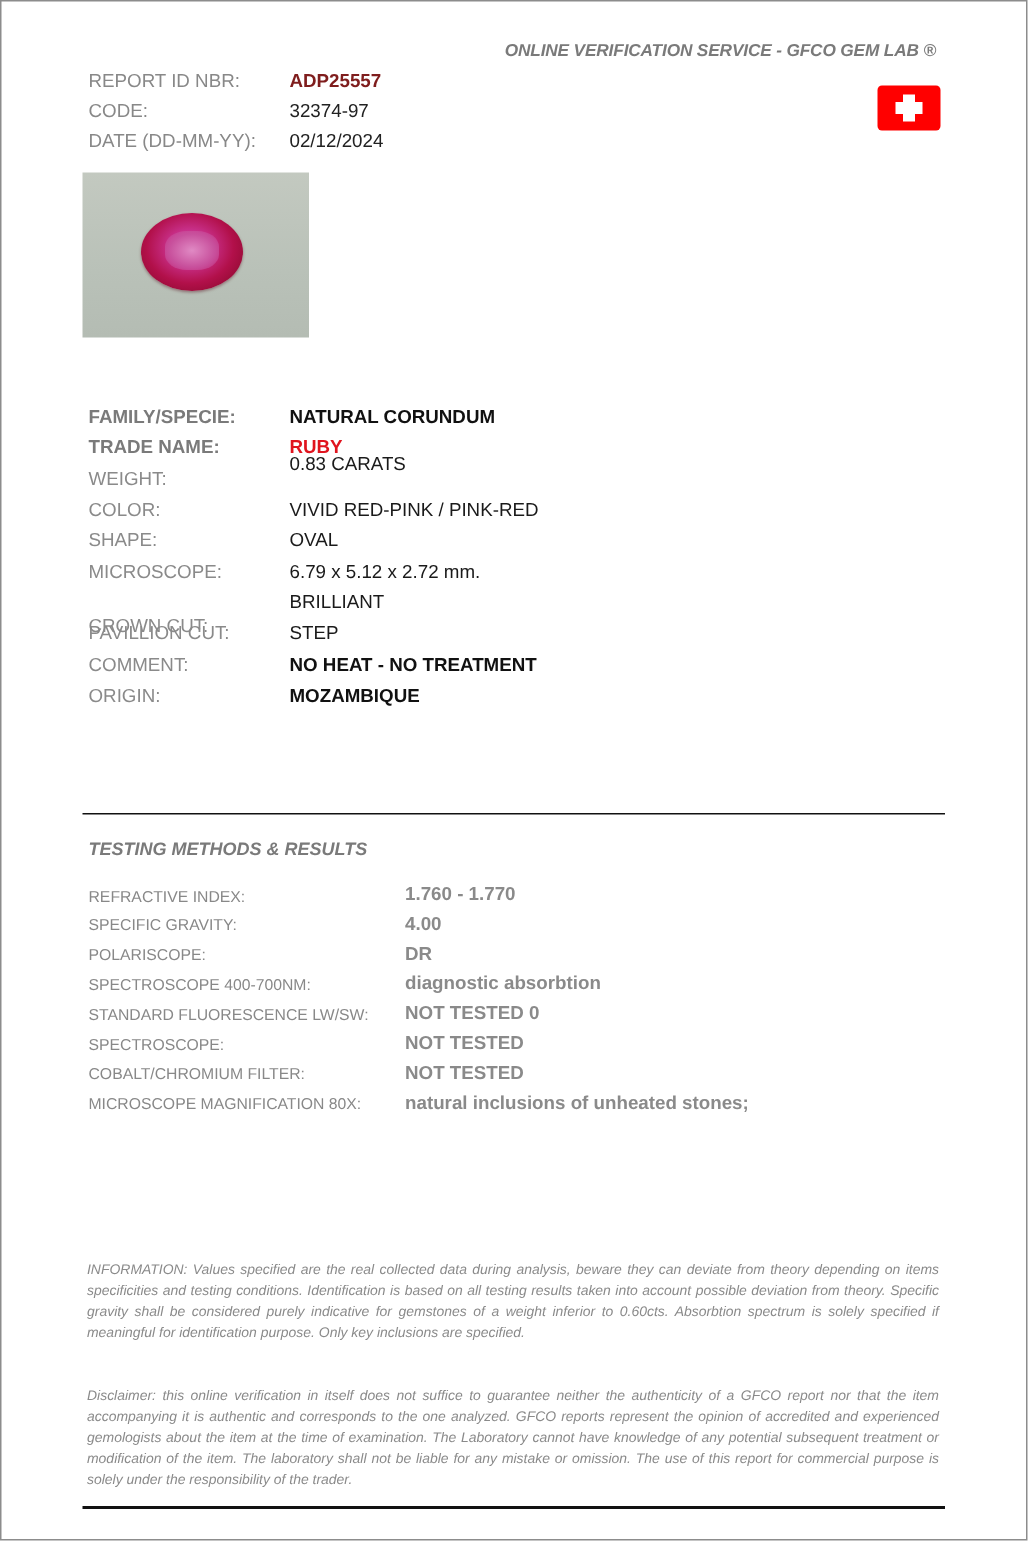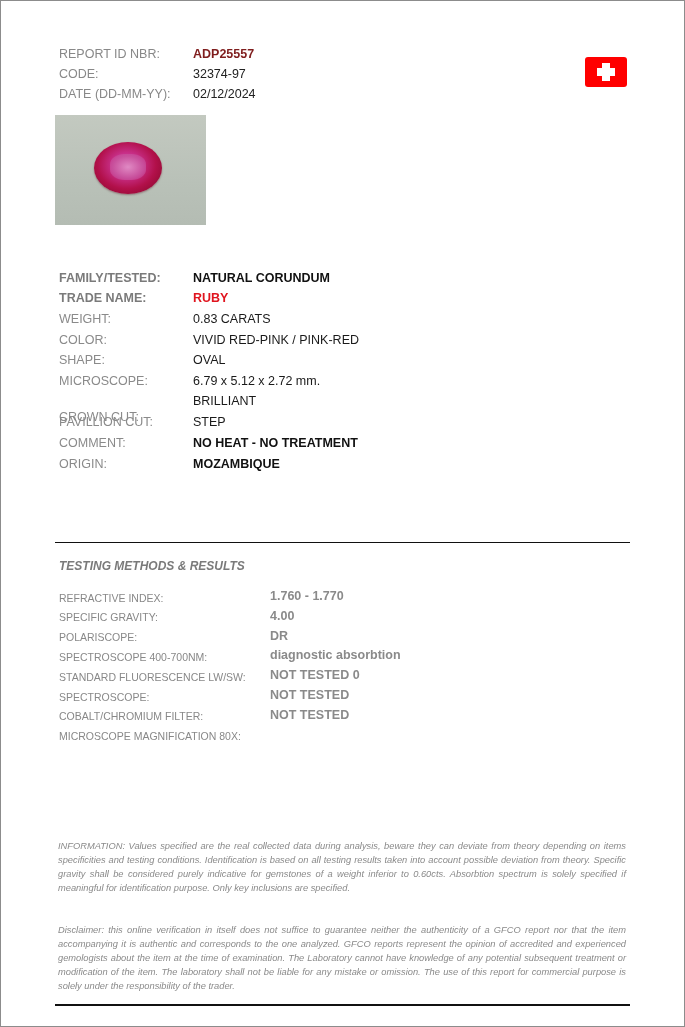--- a/index.html
+++ b/index.html
@@ -25,44 +25,45 @@
     .section { position: absolute; left: 58px; top: 558px; font-size: 12px; font-weight: bold; font-style: italic; color: #7a7a7a; }
     .tlbl { position: absolute; left: 58px; font-size: 10.5px; color: #888; }
     .tval { position: absolute; left: 269px; font-size: 12.5px; color: #8a8a8a; font-weight: bold; }
     .para { position: absolute; left: 57px; width: 568px; font-size: 9.3px; line-height: 14px; font-style: italic; color: #8a8a8a; text-align: justify; }
   </style>
 </head>
 <body>
 
 <div class="frame">
 
+  <div class="service">ONLINE VERIFICATION SERVICE - GFCO GEM LAB ®</div>
   <div class="flag">
       <div class="v"></div>
       <div class="h"></div>
     </div>
 
   <div class="hdr" style="top:46px">REPORT ID NBR:</div>
   <div class="hdr-val bold" style="top:46px">ADP25557</div>
   <div class="hdr" style="top:66px">CODE:</div>
   <div class="hdr-val" style="top:66px">32374-97</div>
   <div class="hdr" style="top:86px">DATE (DD-MM-YY):</div>
   <div class="hdr-val" style="top:86px">02/12/2024</div>
 
   <div class="photo">
     <div class="gem">
         <div class="table"></div>
       </div>
   </div>
 
-  <div class="lbl b" style="top:270px">FAMILY/TESTED:</div>
+  <div class="lbl b" style="top:270px">FAMILY/SPECIE:</div>
   <div class="val b" style="top:270px">NATURAL CORUNDUM</div>
   <div class="lbl b" style="top:290px">TRADE NAME:</div>
   <div class="val red" style="top:290px">RUBY</div>
   <div class="lbl" style="top:311px">WEIGHT:</div>
-  <div class="val" style="top:311px">0.83 CARATS</div>
+  <div class="val" style="top:301px">0.83 CARATS</div>
   <div class="lbl" style="top:332px">COLOR:</div>
   <div class="val" style="top:332px">VIVID RED-PINK / PINK-RED</div>
   <div class="lbl" style="top:352px">SHAPE:</div>
   <div class="val" style="top:352px">OVAL</div>
   <div class="lbl" style="top:373px">MICROSCOPE:</div>
   <div class="val" style="top:373px">6.79 x 5.12 x 2.72 mm.</div>
   <div class="lbl" style="top:409px">CROWN CUT:</div>
   <div class="val" style="top:393px">BRILLIANT</div>
   <div class="lbl" style="top:414px">PAVILLION CUT:</div>
   <div class="val" style="top:414px">STEP</div>
@@ -82,18 +83,19 @@
   <div class="tval" style="top:628px">DR</div>
   <div class="tlbl" style="top:650px">SPECTROSCOPE 400-700NM:</div>
   <div class="tval" style="top:647px">diagnostic absorbtion</div>
   <div class="tlbl" style="top:670px">STANDARD FLUORESCENCE LW/SW:</div>
   <div class="tval" style="top:667px">NOT TESTED 0</div>
   <div class="tlbl" style="top:690px">SPECTROSCOPE:</div>
   <div class="tval" style="top:687px">NOT TESTED</div>
   <div class="tlbl" style="top:709px">COBALT/CHROMIUM FILTER:</div>
   <div class="tval" style="top:707px">NOT TESTED</div>
   <div class="tlbl" style="top:729px">MICROSCOPE MAGNIFICATION 80X:</div>
+  <div class="tval" style="top:727px">natural inclusions of unheated stones;</div>
 
   <div class="para" style="top:838px">INFORMATION: Values specified are the real collected data during analysis, beware they can deviate from theory depending on items specificities and testing conditions. Identification is based on all testing results taken into account possible deviation from theory. Specific gravity shall be considered purely indicative for gemstones of a weight inferior to 0.60cts. Absorbtion spectrum is solely specified if meaningful for identification purpose. Only key inclusions are specified.</div>
   <div class="para" style="top:922px">Disclaimer: this online verification in itself does not suffice to guarantee neither the authenticity of a GFCO report nor that the item accompanying it is authentic and corresponds to the one analyzed. GFCO reports represent the opinion of accredited and experienced gemologists about the item at the time of examination. The Laboratory cannot have knowledge of any potential subsequent treatment or modification of the item. The laboratory shall not be liable for any mistake or omission. The use of this report for commercial purpose is solely under the responsibility of the trader.</div>
 
   <div class="rule thick" style="top:1003px"></div>
 </div>
 
 </body></html>

